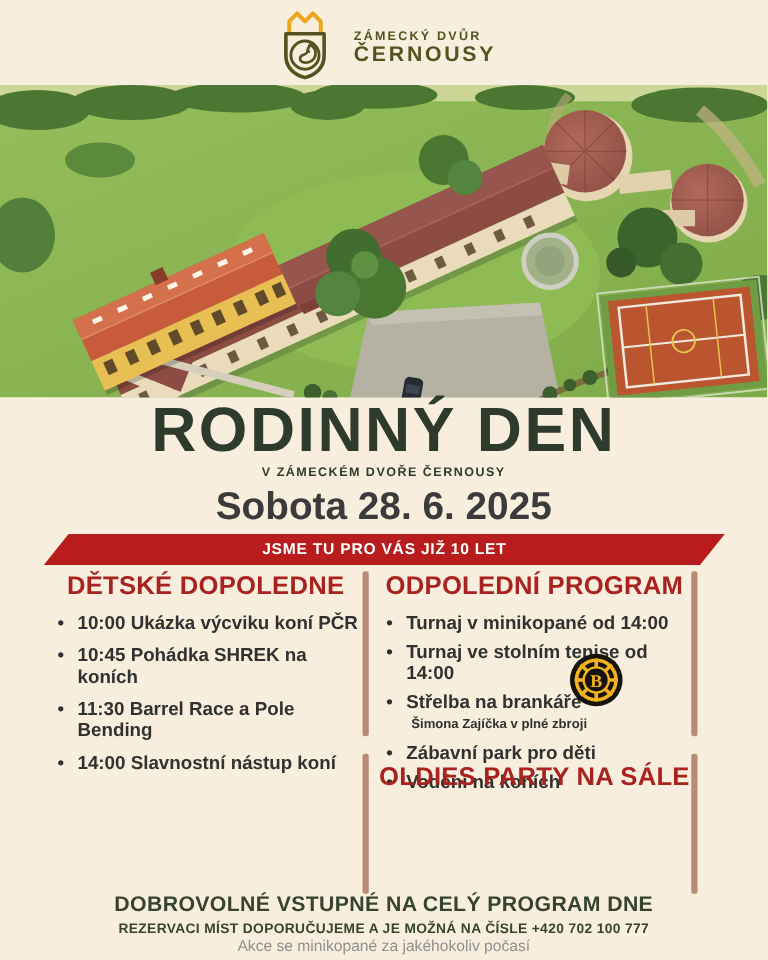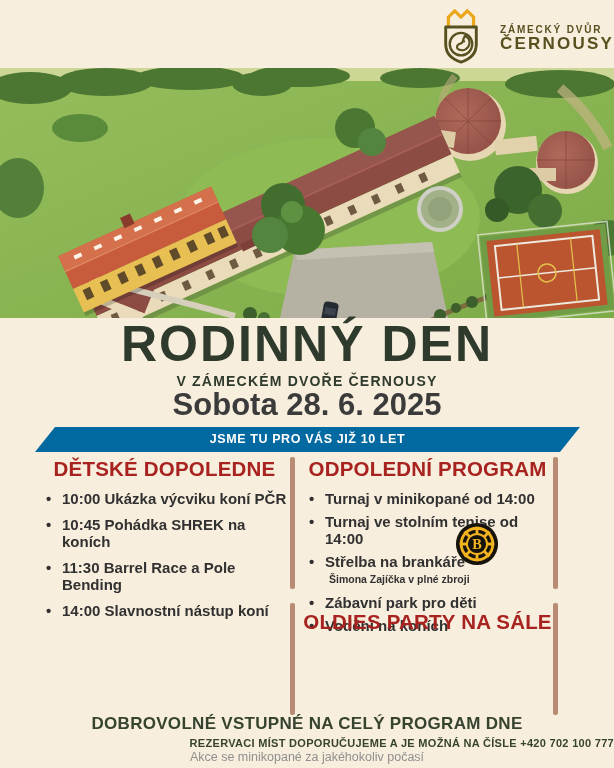--- a/index.html
+++ b/index.html
@@ -1,36 +1,36 @@
 <!DOCTYPE html>
 <html><head>
 <meta charset="utf-8">
 <style>
   html,body{margin:0;padding:0;}
   body{width:614px;height:768px;background:#f8eedd;font-family:"Liberation Sans",sans-serif;}
   .poster{position:relative;width:614px;height:768px;background:#f8eedd;overflow:hidden;}
 
   
-  .hdr{position:absolute;top:0;left:0;right:0;height:68px;display:flex;align-items:center;justify-content:flex-end;gap:12px;}
+  .hdr{position:absolute;top:0;left:0;right:0;height:68px;display:flex;align-items:center;justify-content:center;gap:12px;}
   .logo-svg{width:54px;height:60px;margin-top:4px;}
   .brand{color:#56511f;text-align:left;line-height:1.1;margin-top:10px;}
   .brand-top{font-size:10px;font-weight:bold;letter-spacing:1.8px;}
   .brand-bottom{font-size:17px;font-weight:bold;letter-spacing:2.2px;}
 
   
   .photo{position:absolute;top:68px;left:0;width:614px;height:250px;}
   .photo svg{display:block;width:614px;height:250px;}
 
   
   .title{position:absolute;top:318px;left:0;width:614px;text-align:center;font-size:50px;line-height:52px;font-weight:bold;letter-spacing:2px;color:#2e3a2c;}
-  .subtitle{position:absolute;top:373px;left:0;width:614px;text-align:center;font-size:14px;font-weight:bold;letter-spacing:1.2px;color:#2e3a2c;}
+  .subtitle{position:absolute;top:373px;left:0;width:614px;text-align:center;font-size:10px;font-weight:bold;letter-spacing:1.2px;color:#2e3a2c;}
   .date{position:absolute;top:388px;left:0;width:614px;text-align:center;font-size:31px;line-height:34px;font-weight:bold;color:#3b3b3b;}
 
   
-  .ribbon{position:absolute;top:427px;left:35px;width:545px;height:25px;background:#0369a1;
+  .ribbon{position:absolute;top:427px;left:35px;width:545px;height:25px;background:#b91c1c;
           clip-path:polygon(20px 0,100% 0,calc(100% - 20px) 100%,0 100%);
           color:#fff;font-size:12.5px;font-weight:bold;letter-spacing:.6px;text-align:center;line-height:25px;}
 
   
   .sec{position:absolute;width:253px;}
   .sec h3{margin:0 0 9px 0;text-align:center;font-size:20.5px;letter-spacing:.2px;color:#a8221f;font-weight:bold;}
   .sec ul{list-style:none;margin:0;padding:0;}
   .sec li{position:relative;padding-left:24px;font-size:15px;line-height:17px;font-weight:bold;color:#313131;margin-bottom:6px;}
   .sec li::before{content:"\2022";position:absolute;left:8px;top:0;}
   .sec-0{left:38px;top:457px;}
@@ -44,21 +44,21 @@
 
   
   .divider{position:absolute;width:5px;background:#b98b74;border-radius:2px;}
   .dv-m1{left:290px;top:457px;height:132px;}
   .dv-m2{left:290px;top:603px;height:112px;}
   .dv-r1{left:553px;top:457px;height:132px;}
   .dv-r2{left:553px;top:603px;height:112px;}
 
   
   .f1{position:absolute;top:714px;left:0;width:614px;text-align:center;font-size:17px;font-weight:bold;letter-spacing:.3px;color:#36432f;}
-  .f2{position:absolute;top:737px;left:0;width:614px;text-align:right;font-size:11px;font-weight:bold;letter-spacing:.3px;color:#36432f;}
+  .f2{position:absolute;top:737px;left:0;width:614px;text-align:center;font-size:11px;font-weight:bold;letter-spacing:.3px;color:#36432f;}
   .f3{position:absolute;top:750px;left:0;width:614px;text-align:center;font-size:12.5px;color:#8f8f8f;}
 </style>
 </head>
 <body>
 
 <div class="poster">
 
   <div class="hdr">
     <svg class="logo-svg" viewBox="0 0 60 62">
       <path d="M16 21 V10 L23 3 L30 10 L37 3 L44 10 V21" fill="none" stroke="#eaa71c" stroke-width="3.6" stroke-linejoin="round"></path>

